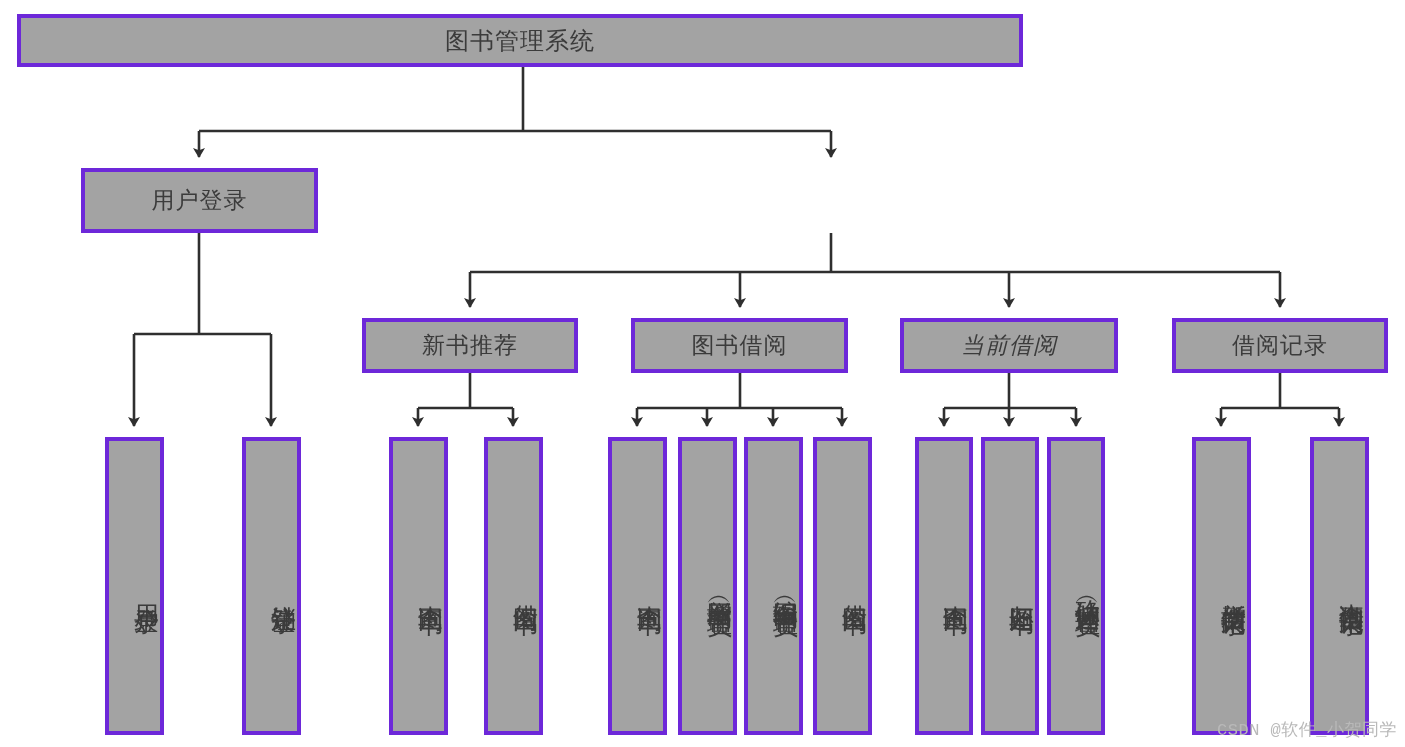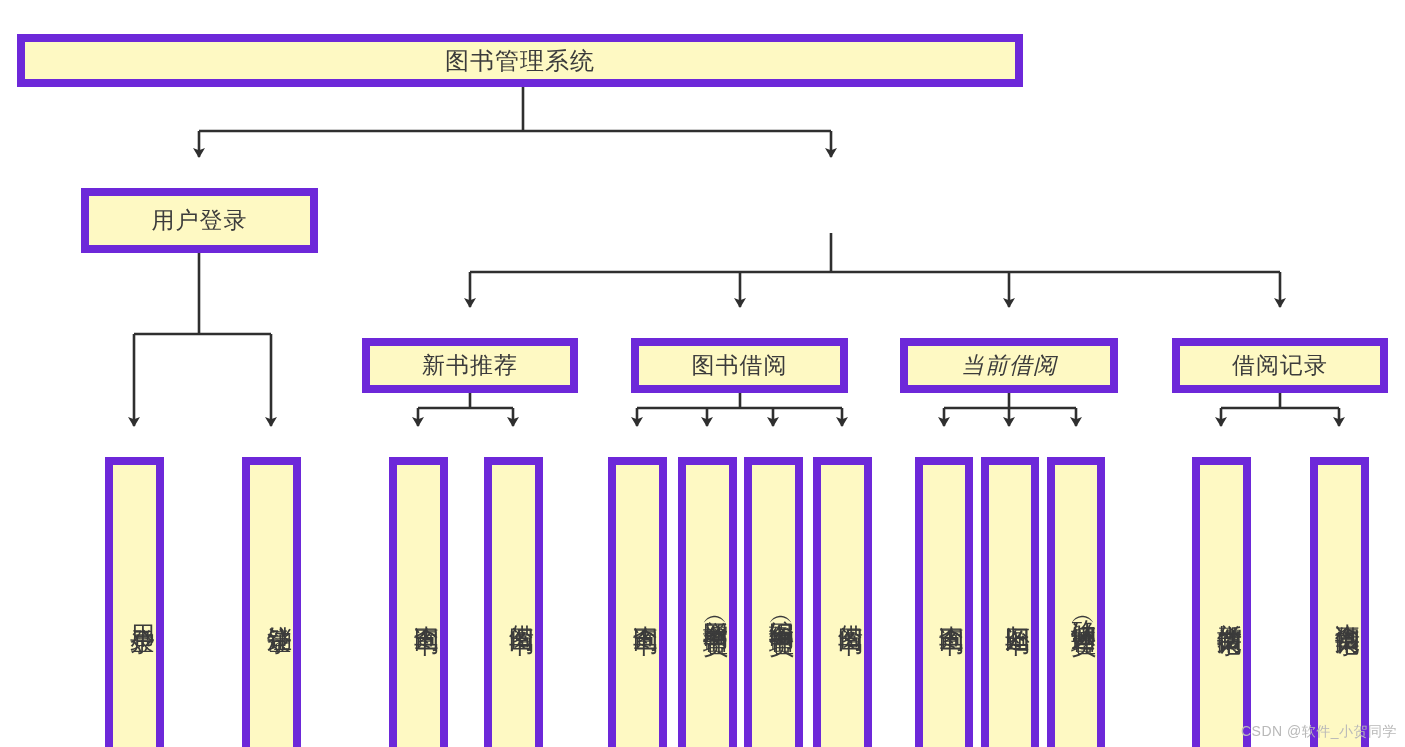--- a/index.html
+++ b/index.html
@@ -20,28 +20,27 @@
   #edge-layer {
     position: absolute;
     left: 0;
     top: 0;
     width: 1405px;
     height: 747px;
   }
   .node {
     position: absolute;
     box-sizing: border-box;
-    background: #fef9c3;
-    border: 8px solid #6d28d9;
+    background: #a3a3a3;
+    border: 4px solid #6d28d9;
     display: flex;
     align-items: center;
     justify-content: center;
     color: #3b3b3b;
     z-index: 2;
-    margin-top: 20px;
   }
   .node-h {
     font-size: 23px;
     letter-spacing: 1px;
     white-space: nowrap;
   }
   .node-root {
     font-size: 24px;
   }
   .node-v {
@@ -57,25 +56,26 @@
   }
   .node-v > .vlabel {
     writing-mode: vertical-rl;
     text-orientation: upright;
     display: block;
   }
   #watermark {
     position: absolute;
     right: 8px;
     bottom: 6px;
-    font-size: 14px;
+    font-size: 17px;
     color: #b9b9b9;
     white-space: nowrap;
     z-index: 5;
     letter-spacing: 0.5px;
+    font-family: Liberation Mono, monospace;
   }
 </style>
 </head>
 <body>
 
 <div id="diagram-root">
 
   <svg id="edge-layer" viewBox="0 0 1405 747" width="1405" height="747" xmlns="http://www.w3.org/2000/svg">
     <defs>
       <marker id="arrow" viewBox="0 0 10 12" refX="9" refY="6" markerWidth="10" markerHeight="12" orient="auto-start-reverse" markerUnits="userSpaceOnUse">

